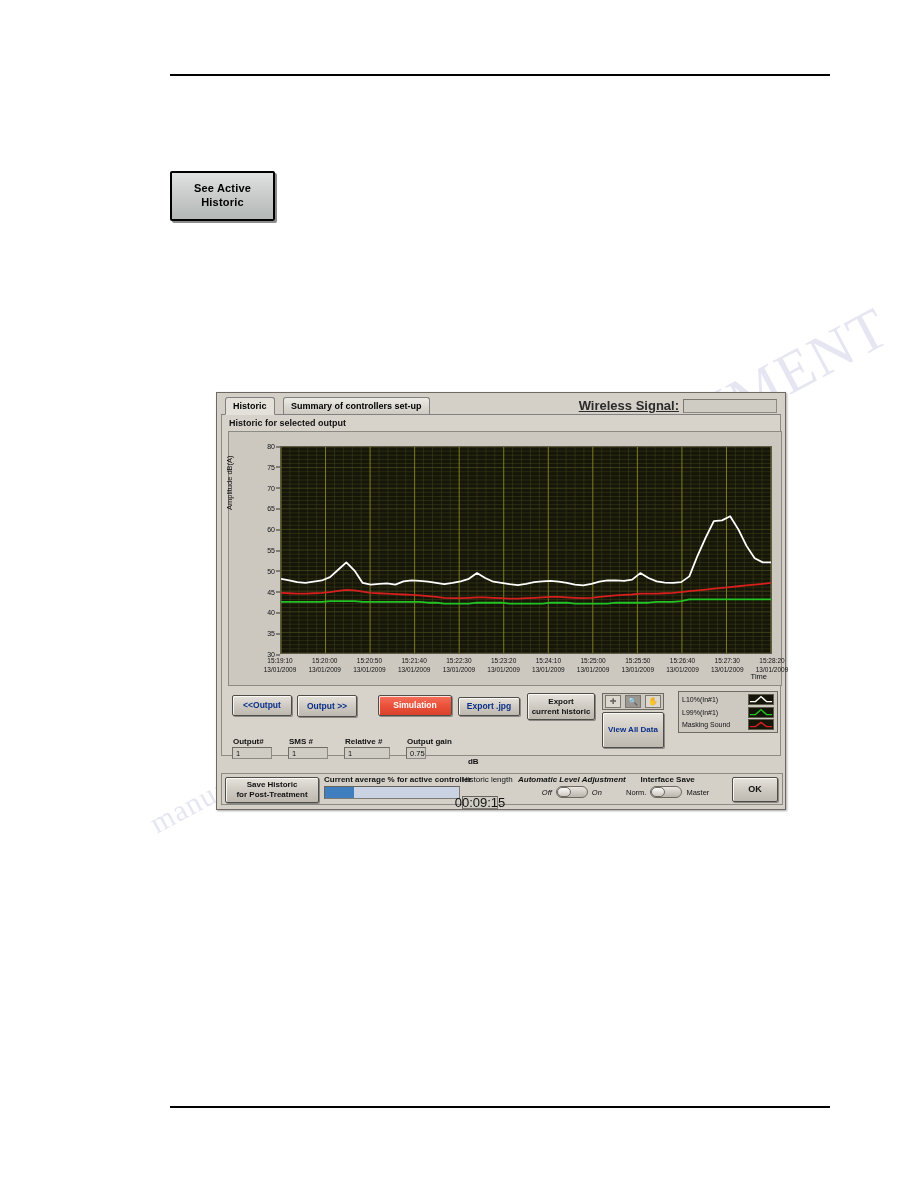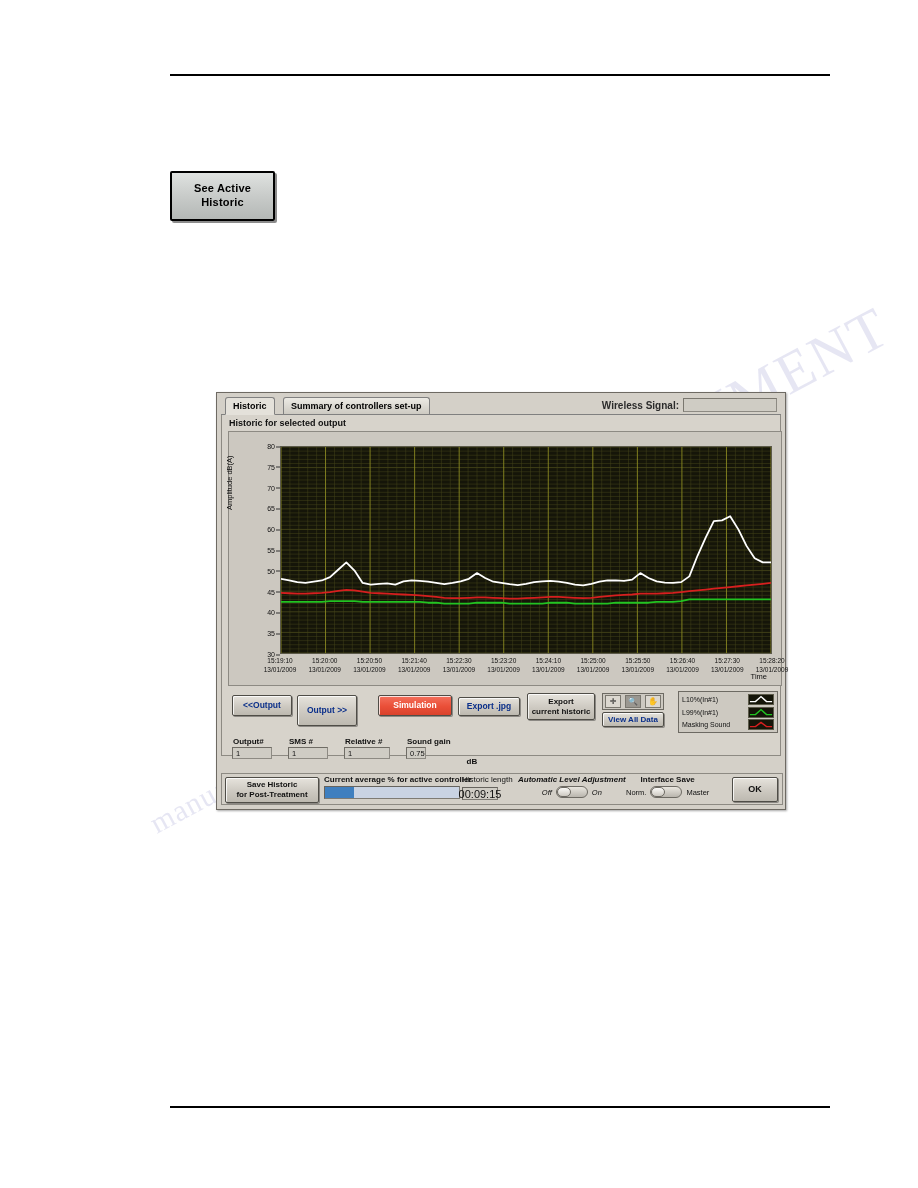--- a/index.html
+++ b/index.html
@@ -70,21 +70,21 @@
     background:linear-gradient(180deg,#eceae4,#cdcac2);
     border-radius:3px 3px 0 0;
     white-space:nowrap;
   }
   .tab.active{background:#e4e1da;border-bottom:1px solid #e4e1da;z-index:3;}
   #tab-historic{left:4px;}
   #tab-summary{left:62px;}
   #wireless-wrap{
     position:absolute;right:4px;top:1px;display:flex;align-items:center;gap:4px;
   }
-  #wireless-label{font-size:10px;font-weight:bold;color:#2b2b2b;}
+  #wireless-label{font-size:13px;font-weight:bold;color:#2b2b2b;text-decoration:underline;}
   #wireless-indicator{
     width:92px;height:12px;background:#cfccc4;
     border:1px solid #8d8a83;border-top-color:#7a776f;border-left-color:#7a776f;
   }
   
   #tab-body{
     margin:0 4px;height:341px;
     background:#d7d3cb;
     border:1px solid #8d8a83;border-top:none;
     box-sizing:border-box;
@@ -144,21 +144,21 @@
     position:absolute;
     background:linear-gradient(180deg,#e6e3dc 0%,#cdc9c1 55%,#bdb9b0 100%);
     border:1px solid #4f4d47;
     border-radius:2px;
     box-shadow:1px 1px 0 rgba(0,0,0,.35), inset 1px 1px 0 rgba(255,255,255,.8);
     display:flex;align-items:center;justify-content:center;text-align:center;
     font-size:8.5px;font-weight:bold;color:#0a2f8a;line-height:1.2;
     box-sizing:border-box;
   }
   #btn-prev-output{left:4px;top:2px;width:60px;height:21px;}
-  #btn-next-output{left:69px;top:2px;width:60px;height:31px;}
+  #btn-next-output{left:69px;top:2px;width:60px;height:22px;}
   #btn-simulation{
     left:150px;top:2px;width:74px;height:21px;
     background:linear-gradient(180deg,#f4705c 0%,#ea4f38 55%,#d9422c 100%);
     color:#fff;
   }
   #btn-export-jpg{left:230px;top:4px;width:62px;height:19px;}
   #btn-export-historic{
     left:299px;top:0px;width:68px;height:27px;color:#111;font-size:8px;
   }
   #palette{
@@ -168,21 +168,21 @@
     box-sizing:border-box;
   }
   .pal-btn{
     width:16px;height:13px;background:#dcd8d0;border:1px solid #7a776f;
     display:flex;align-items:center;justify-content:center;
     font-size:8px;color:#111;line-height:1;
     box-sizing:border-box;
   }
   .pal-btn.selected{background:#9a9790;}
   #btn-view-all{
-    left:374px;top:19px;width:62px;height:15px;font-size:8px;
+    left:374px;top:19px;width:62px;height:36px;font-size:8px;
   }
   #legend{
     position:absolute;left:450px;top:-2px;width:100px;height:42px;
     background:#cdc9c1;border:1px solid #6d6a63;
     box-sizing:border-box;padding:2px 3px;
     display:flex;flex-direction:column;justify-content:space-between;
   }
   .legend-row{display:flex;align-items:center;justify-content:space-between;height:11px;}
   .legend-label{font-size:7px;color:#111;white-space:nowrap;}
   .legend-swatch{
@@ -225,23 +225,23 @@
   #avg-label{font-size:8px;font-weight:bold;color:#111;white-space:nowrap;}
   #avg-bar{
     margin-top:2px;width:136px;height:13px;background:#c9d3e3;
     border:1px solid #7e7b74;border-top-color:#66635d;border-left-color:#66635d;
     box-sizing:border-box;
   }
   #avg-fill{height:100%;background:#3f7fbf;width:22%;}
   #hist-group{position:absolute;left:240px;top:1px;}
   #hist-label{font-size:8px;font-weight:normal;color:#111;white-space:nowrap;}
   #hist-box{
-    margin-top:3px;width:36px;height:13px;background:#cfccc4;
+    margin-top:12px;width:36px;height:13px;background:#cfccc4;
     border:1px solid #7e7b74;border-top-color:#66635d;border-left-color:#66635d;
-    font-size:11px;color:#111;display:flex;align-items:center;justify-content:center;
+    font-size:13px;color:#111;display:flex;align-items:center;justify-content:center;
     box-sizing:border-box;
   }
   #ala-group{position:absolute;left:296px;top:1px;font-style:italic;}
   #if-group{position:absolute;left:404px;top:1px;}
   .toggle-label{font-size:8px;font-weight:bold;color:#111;white-space:nowrap;text-align:center;}
   .toggle-row{display:flex;align-items:center;justify-content:center;gap:4px;margin-top:2px;}
   .toggle-side{font-size:7.5px;color:#111;}
   .toggle-sw{
     width:32px;height:12px;border-radius:6px;
     background:linear-gradient(180deg,#e9e6df,#b9b5ad);
@@ -498,21 +498,21 @@
       </div>
       <div class="field-group">
         <span class="field-label">SMS #</span>
         <span id="f-sms" class="field-box">1</span>
       </div>
       <div class="field-group">
         <span class="field-label">Relative #</span>
         <span id="f-relative" class="field-box">1</span>
       </div>
       <div class="field-group">
-        <span class="field-label">Sound gain</span>
+        <span class="field-label">Output gain</span>
         <span id="f-gain" class="field-box">0.75</span>
       </div>
       <span id="gain-unit">dB</span>
     </div>
 
   </div>
 
   <div id="bottom-bar">
     <div id="btn-save-historic" class="lv-btn">
       <span>

